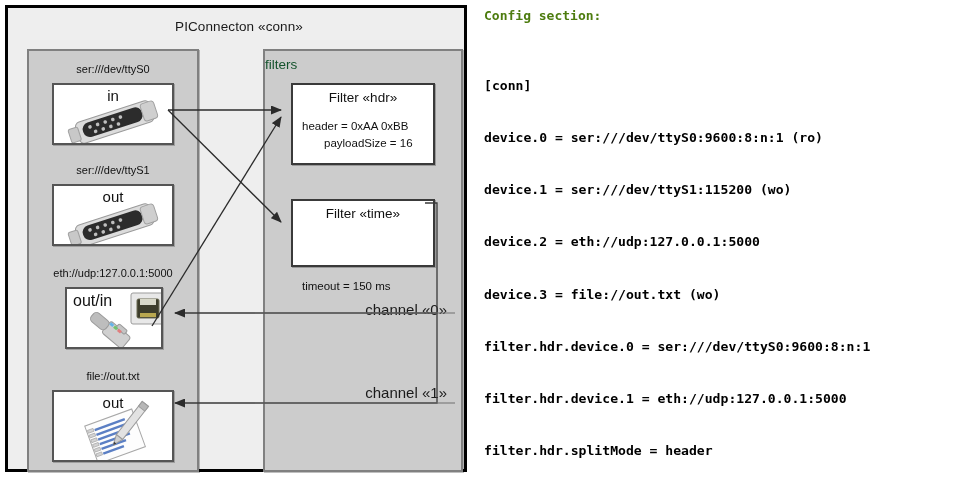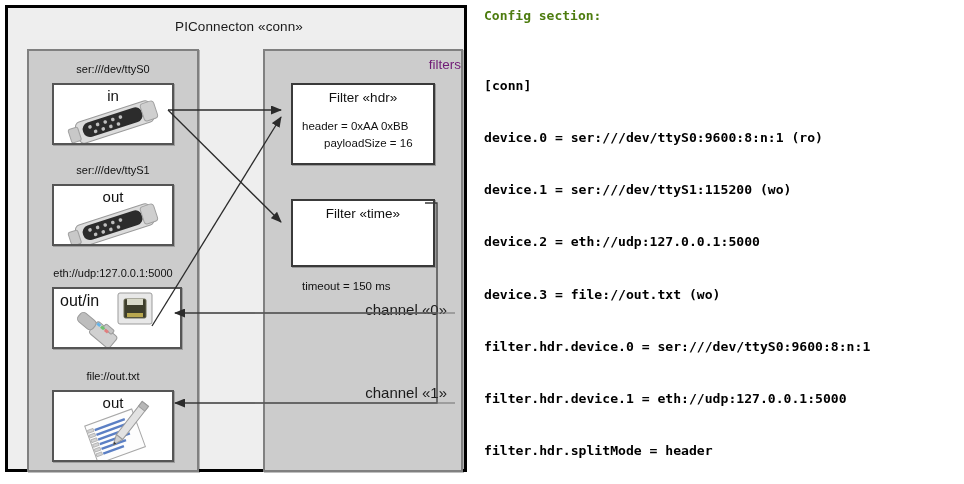--- a/index.html
+++ b/index.html
@@ -47,23 +47,23 @@
     border: 2px solid #808080;
     box-sizing: border-box;
     box-shadow: 1px 1px 0 rgba(0,0,0,0.25);
   }
   #panel-devices { left: 19px;  top: 41px; width: 172px; height: 423px; }
   #panel-filters { left: 255px; top: 41px; width: 200px; height: 423px; }
 
   .panel-title {
     position: absolute;
     top: 6px; left: 0; width: 100%;
-    text-align: right;
+    text-align: left;
     font-size: 13.5px;
-    color: #701a75;
+    color: #14532d;
   }
 
   .dev-label {
     position: absolute;
     text-align: center;
     font-size: 11px;
     color: #111111;
     white-space: nowrap;
     left: 0; width: 100%;
   }
@@ -216,21 +216,21 @@
                   <circle cx="64" cy="42" r="1.8"></circle>
               </g>
               <rect x="90" y="30" width="14" height="18" rx="3" fill="#cfcfcf" stroke="#a0a0a0"></rect>
               <rect x="14" y="32" width="10" height="14" rx="2" fill="#c8c8c8" stroke="#a0a0a0"></rect>
             </g>
           </svg>
         </span>
       </div>
 
       <div class="dev-label" style="top:216px;">eth://udp:127.0.0.1:5000</div>
-      <div class="dev-box eth" style="left:23px; top:236px; width:130px; height:62px;">
+      <div class="dev-box eth" style="left:36px; top:236px; width:98px; height:62px;">
         <span class="dir">out/in</span>
         <span class="icon-holder">
           <svg viewBox="0 0 122 62" width="122" height="62">
             <rect x="64" y="4" width="34" height="31" rx="2" fill="#e8e8e8" stroke="#9b9b9b"></rect>
             <rect x="70" y="10" width="22" height="19" rx="1.5" fill="#3d3d2b" stroke="#6d6d55"></rect>
             <rect x="73" y="10" width="16" height="6" fill="#d8d8c8"></rect>
             <rect x="73" y="24" width="16" height="4" fill="#b9a84f"></rect>
             <g transform="rotate(40 54 48)">
               <rect x="36" y="42" width="26" height="15" rx="3" fill="#d0d0d0" stroke="#9a9a9a"></rect>
               <rect x="44" y="39" width="11" height="5" rx="1.5" fill="#c4c4c4" stroke="#9a9a9a"></rect>

